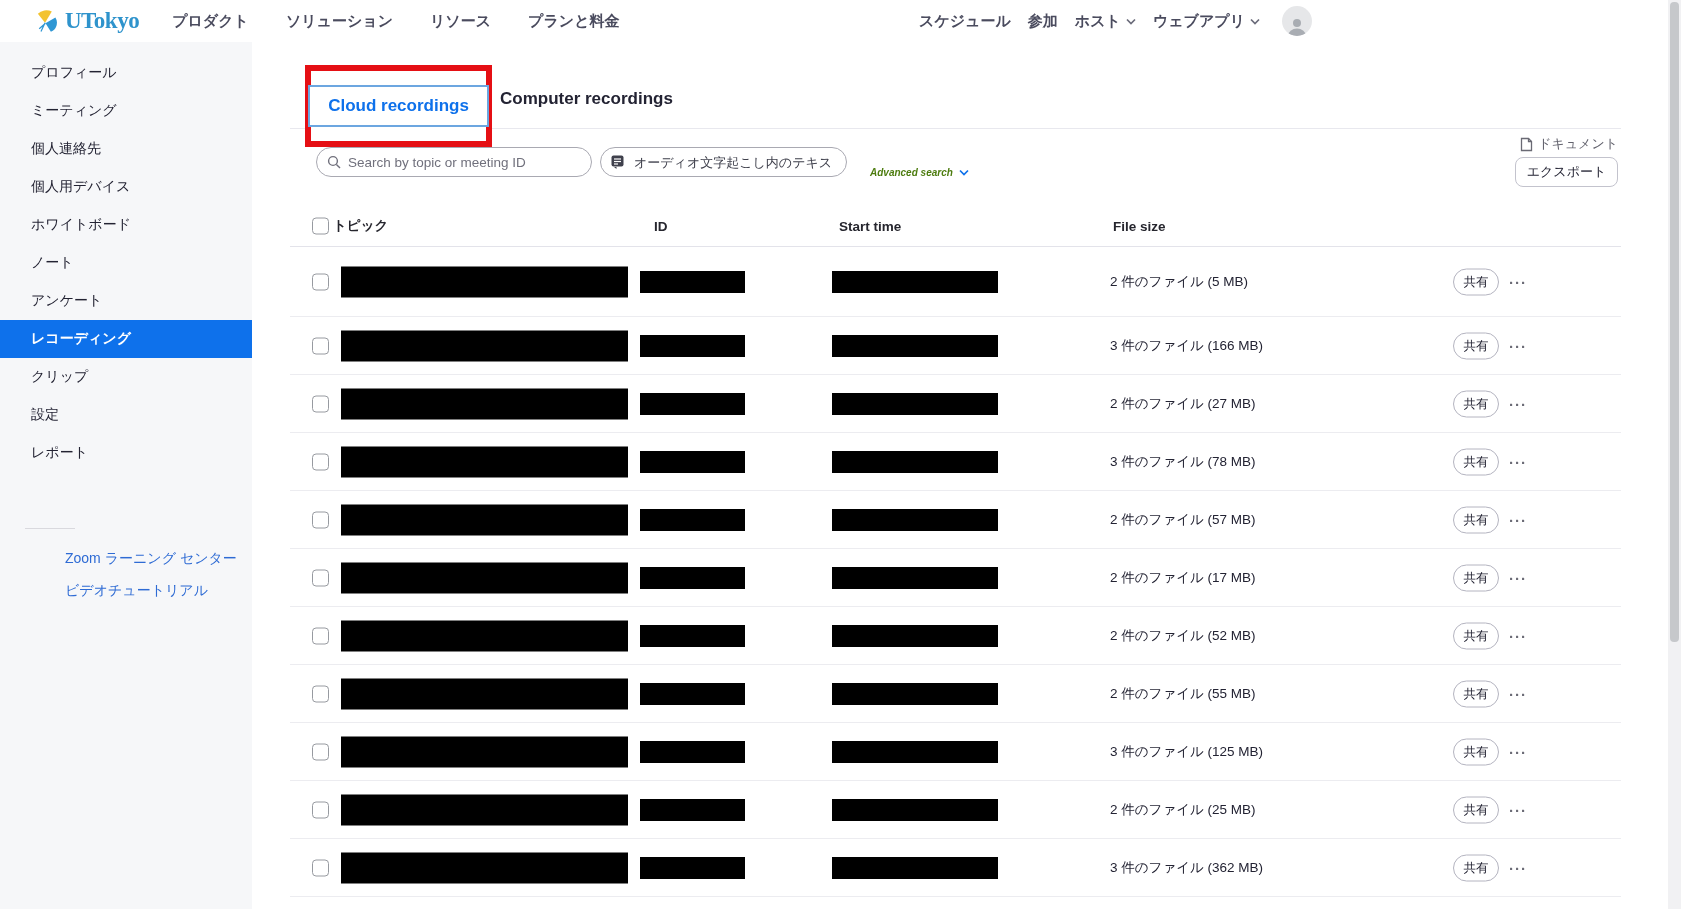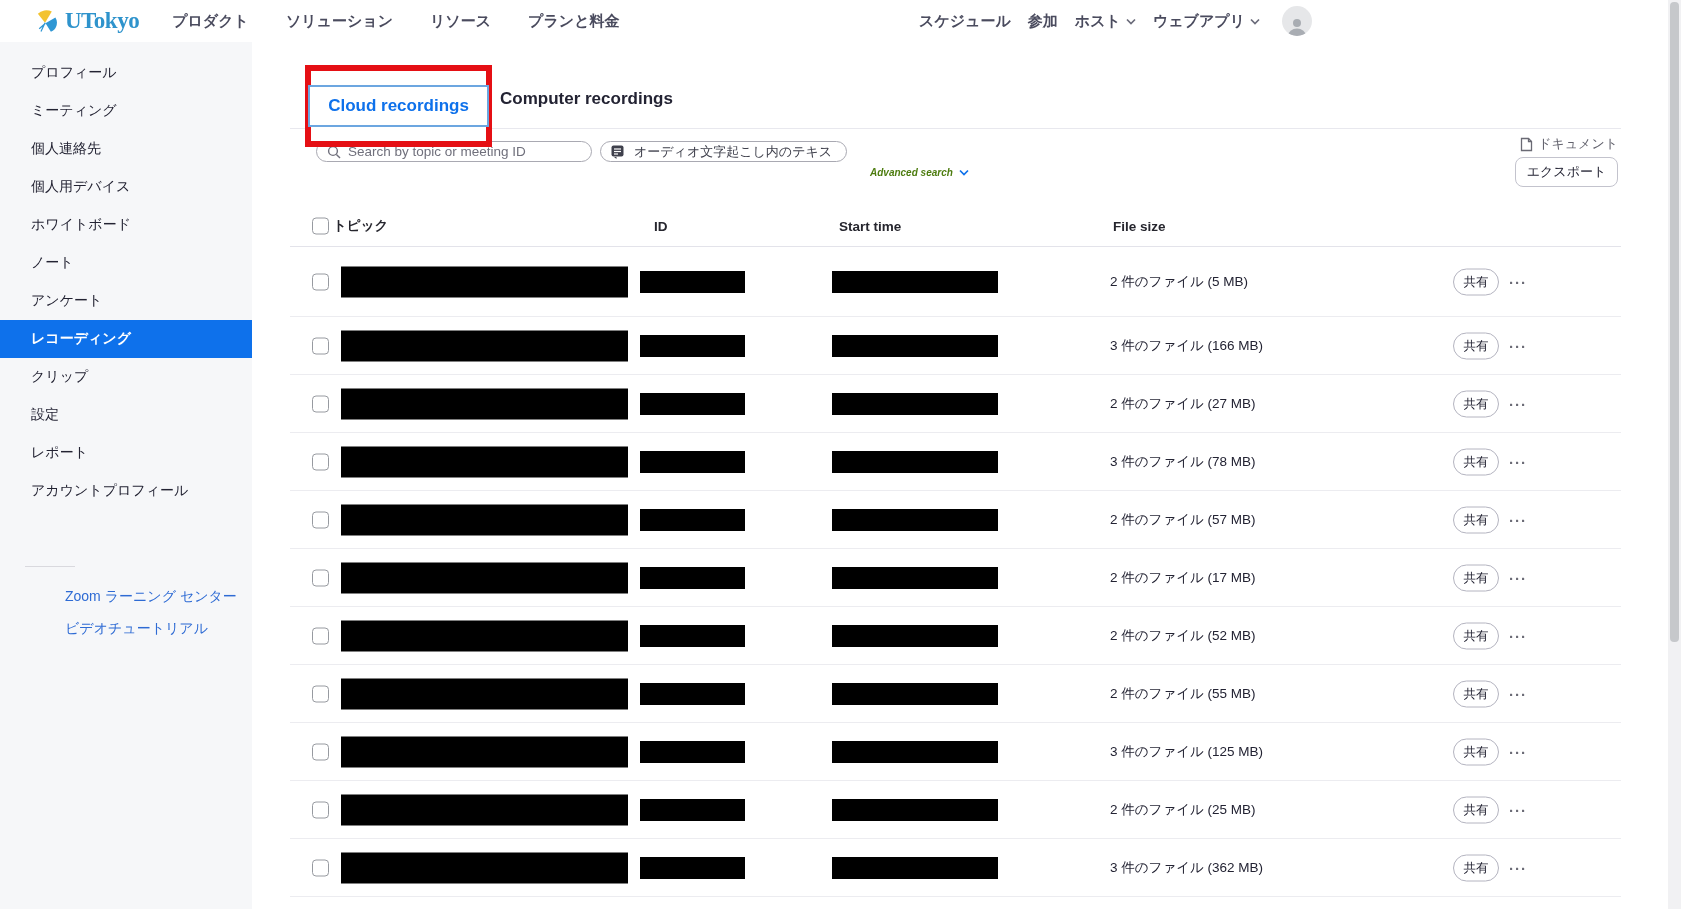--- a/index.html
+++ b/index.html
@@ -47,21 +47,21 @@
                font-size:17px; font-weight:700; color:#0e71eb; cursor:pointer;
                white-space:nowrap; }
   .tab-computer { position:absolute; left:248px; top:47px; font-size:17px;
                   font-weight:700; color:#232333; cursor:pointer; white-space:nowrap; }
   .doc-link { position:absolute; right:63px; top:49px; display:flex;
               align-items:center; gap:5px; font-size:13px; color:#62626d;
               cursor:pointer;margin-top:44px; }
   .tabs-divider { position:absolute; left:38px; right:60px; top:86px;
                   border-top:1px solid #e8e8ee; }
 
-  .search-input { position:absolute; top:99px; height:21px;
+  .search-input { position:absolute; top:105px; height:30px;
                   border:1px solid #a9a9b2; border-radius:15px; background:#fff;
                   display:flex; align-items:center; }
   .search-input svg { position:absolute; left:10px; }
   .search-input input { border:none; outline:none; background:transparent;
                         width:100%; height:100%; padding:0 10px 0 31px;
                         font-family:"Liberation Sans", sans-serif; font-size:13.5px;
                         color:#232333; }
   .input-topic { left:64px; width:276px; }
   .input-topic input::placeholder { color:#70707c; opacity:1; }
   .input-transcript { left:348px; width:247px; }
@@ -177,21 +177,20 @@
       <li>ミーティング</li>
       <li>個人連絡先</li>
       <li>個人用デバイス</li>
       <li>ホワイトボード</li>
       <li>ノート</li>
       <li>アンケート</li>
       <li class="active">レコーディング</li>
       <li>クリップ</li>
       <li>設定</li>
       <li>レポート</li>
-      <li>アカウントプロフィール</li>
     </ul>
   <div class="side-divider"></div>
   <ul class="side-links" id="side-links">
       <li>Zoom ラーニング センター</li>
       <li>ビデオチュートリアル</li>
     </ul>
 </aside>
 
 <main class="main">
 

